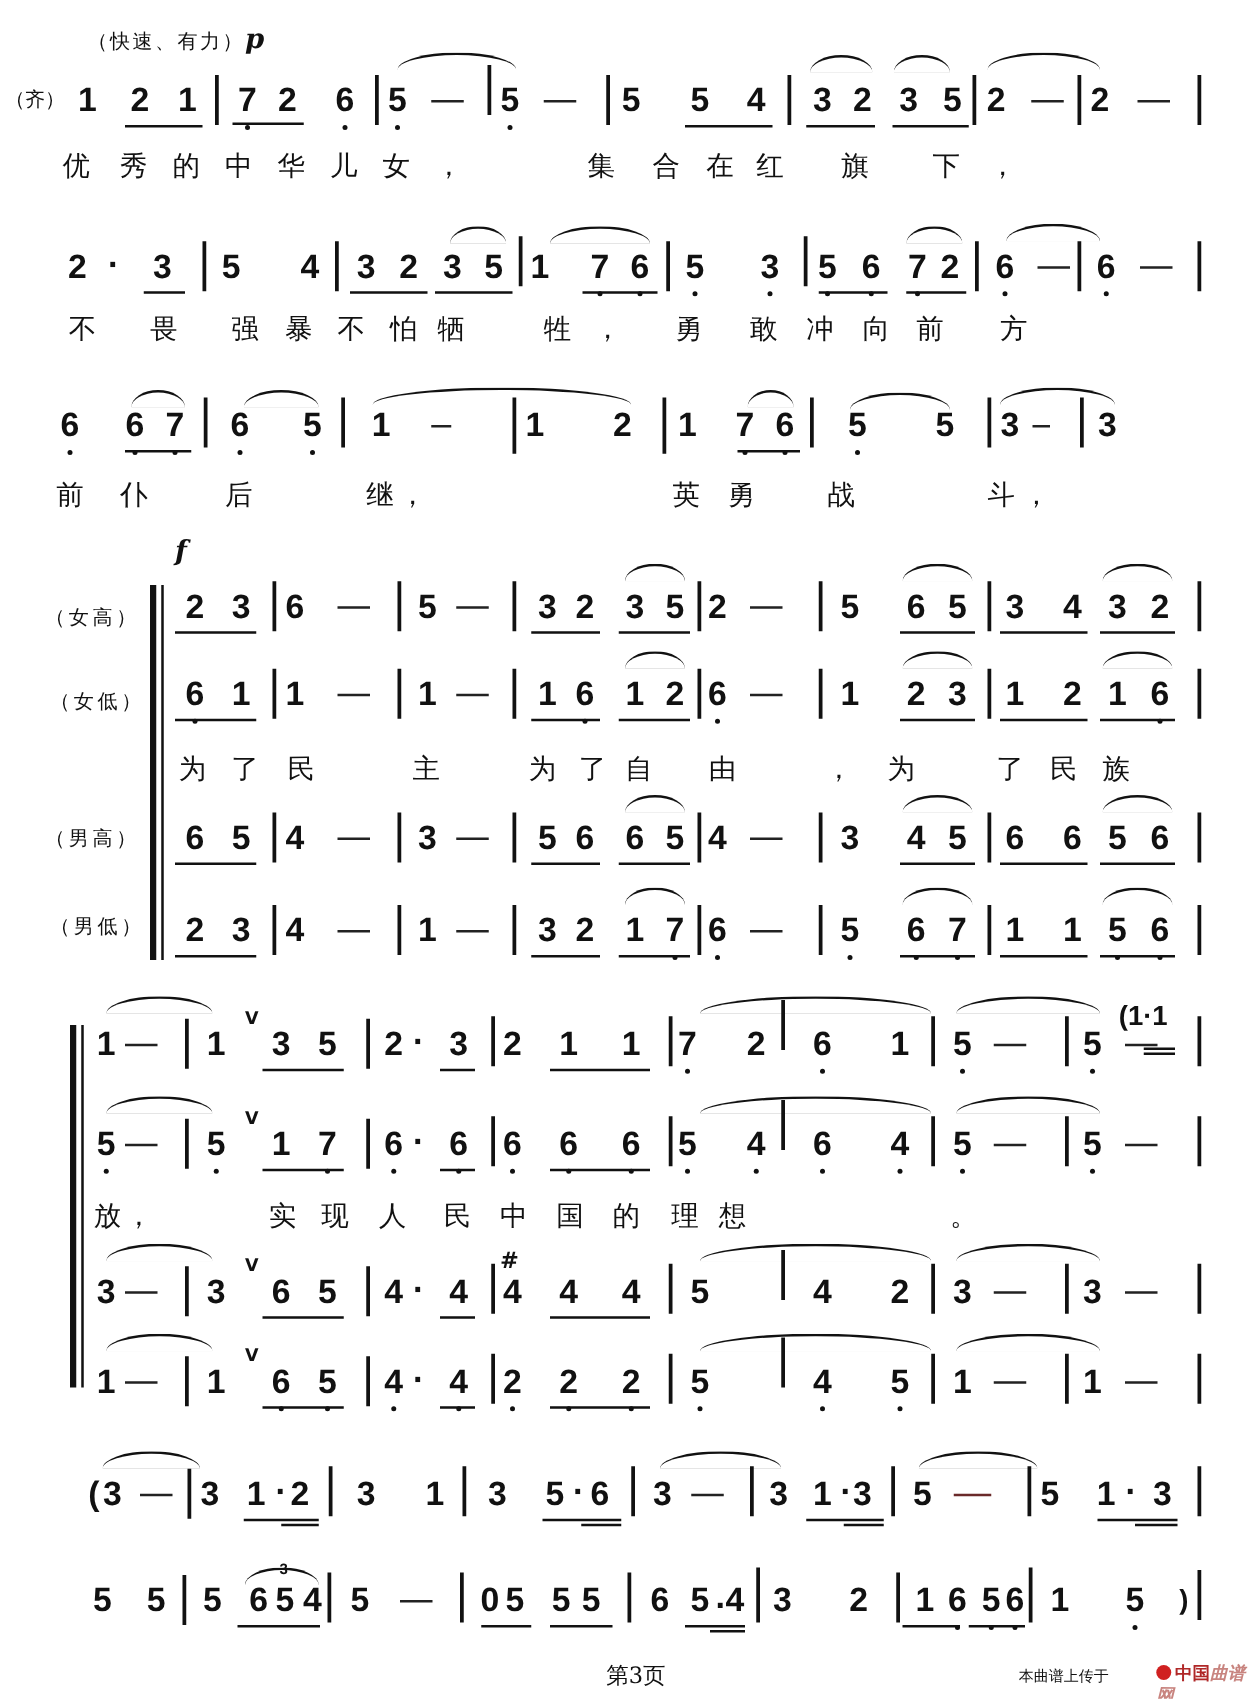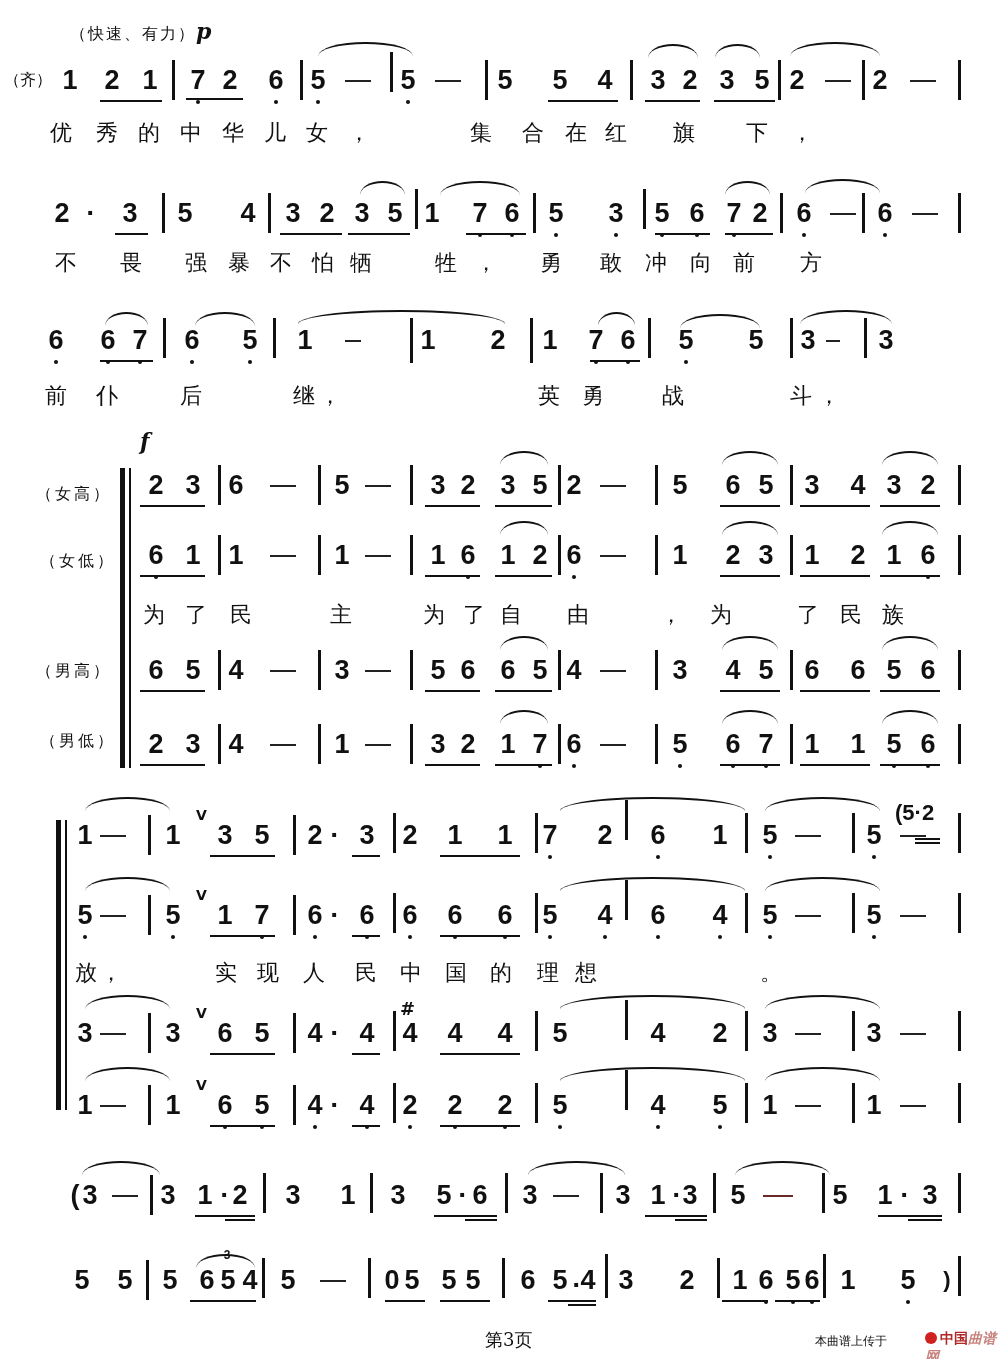--- a/index.html
+++ b/index.html
@@ -534,21 +534,21 @@
     <div class="bar" style="left: 958px; top: 1083px; height: 40px;"></div>
     <div class="dash" style="left: 795px; top: 1105px;"></div>
     <div class="dash" style="left: 900px; top: 1105px;"></div>
     <div class="slur" style="left: 560px; top: 1067px; width: 185px;"></div>
     <div class="slur" style="left: 765px; top: 1067px; width: 115px;"></div>
     <div class="bar" style="left: 625px; top: 800px; height: 40px;"></div>
     <div class="bar" style="left: 625px; top: 880px; height: 40px;"></div>
     <div class="bar" style="left: 625px; top: 1000px; height: 40px;"></div>
     <div class="bar" style="left: 625px; top: 1070px; height: 40px;"></div>
     <div class="sharp" style="left: 400px; top: 998px;">#</div>
-    <div class="note small" style="left: 895px; top: 798px;">(5·2</div>
+    <div class="note small" style="left: 895px; top: 798px;">(1·1</div>
     <div class="ul" style="left: 915px; top: 838px; width: 25px;"></div>
     <div class="ul" style="left: 915px; top: 842px; width: 25px;"></div>
     <div class="lyric" style="left: 75px; top: 958px;">放</div>
     <div class="lyric" style="left: 100px; top: 958px;">，</div>
     <div class="lyric" style="left: 215px; top: 958px;">实</div>
     <div class="lyric" style="left: 257px; top: 958px;">现</div>
     <div class="lyric" style="left: 303px; top: 958px;">人</div>
     <div class="lyric" style="left: 355px; top: 958px;">民</div>
     <div class="lyric" style="left: 400px; top: 958px;">中</div>
     <div class="lyric" style="left: 445px; top: 958px;">国</div>

